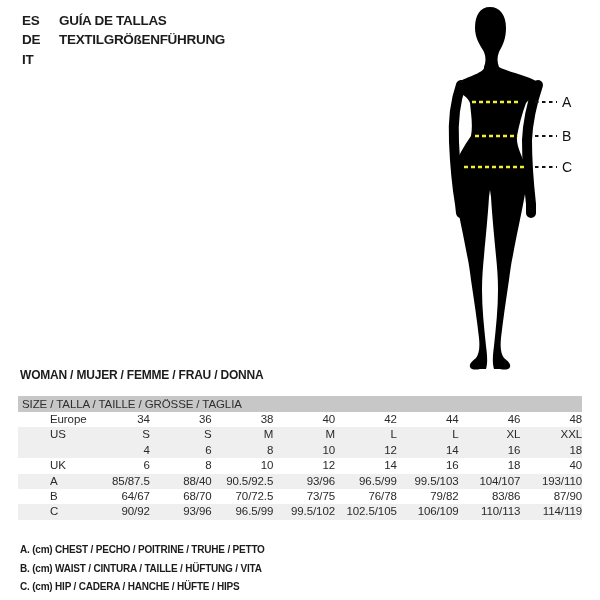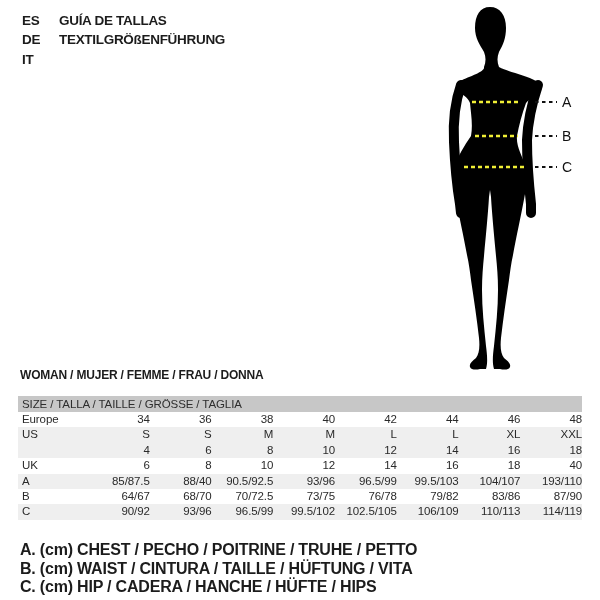--- a/index.html
+++ b/index.html
@@ -76,31 +76,31 @@
     white-space: nowrap;
   }
   .trow {
     display: grid;
     grid-template-columns: 70px repeat(8, 1fr);
     height: 15.4px;
     line-height: 15.4px;
     color: #2a2a2a;
   }
   .trow.shaded { background: var(--row-bg); }
-  .tlabel { text-align: left; padding-left: 4px; }
+  .tlabel { text-align: left; padding-left: 4px; margin-left: 28px; }
   .tcell { text-align: right; white-space: nowrap; }
 
   
   .legend {
     position: absolute;
     left: 20px;
     top: 541px;
   }
   .legend-line {
-    font-size: 16px;
+    font-size: 10px;
     font-weight: bold;
     letter-spacing: -0.2px;
     line-height: 18.7px;
     white-space: nowrap;
   }
 </style>
 </head>
 <body style="--header-bg: #c7c7c7; --row-bg: #efefef;">
 
 <div class="lang-list" id="langList">

